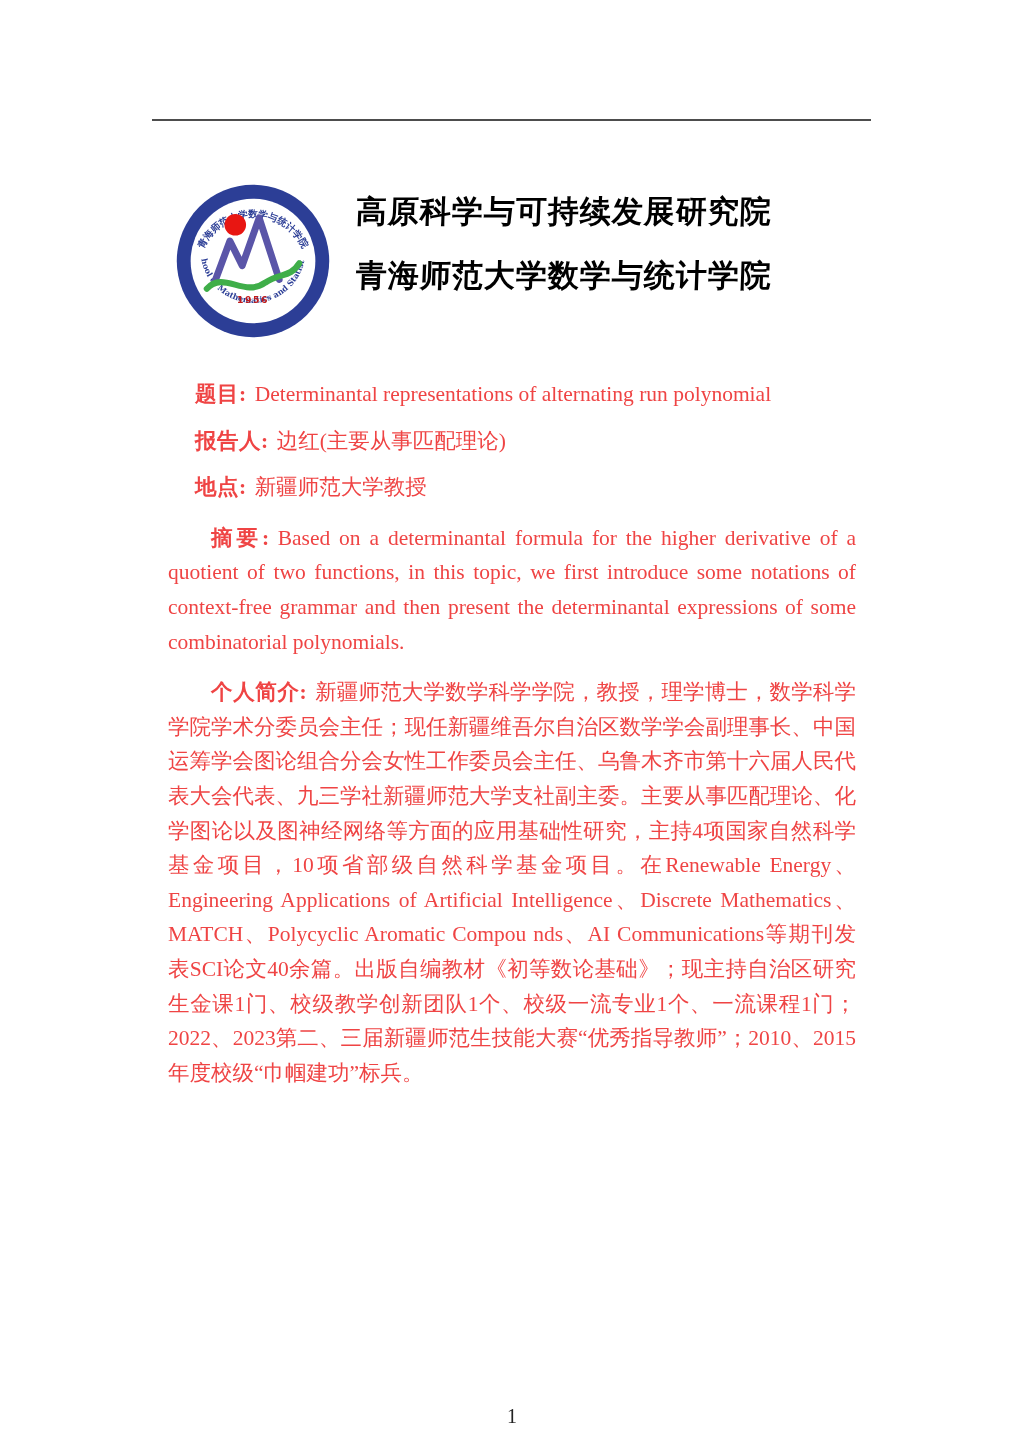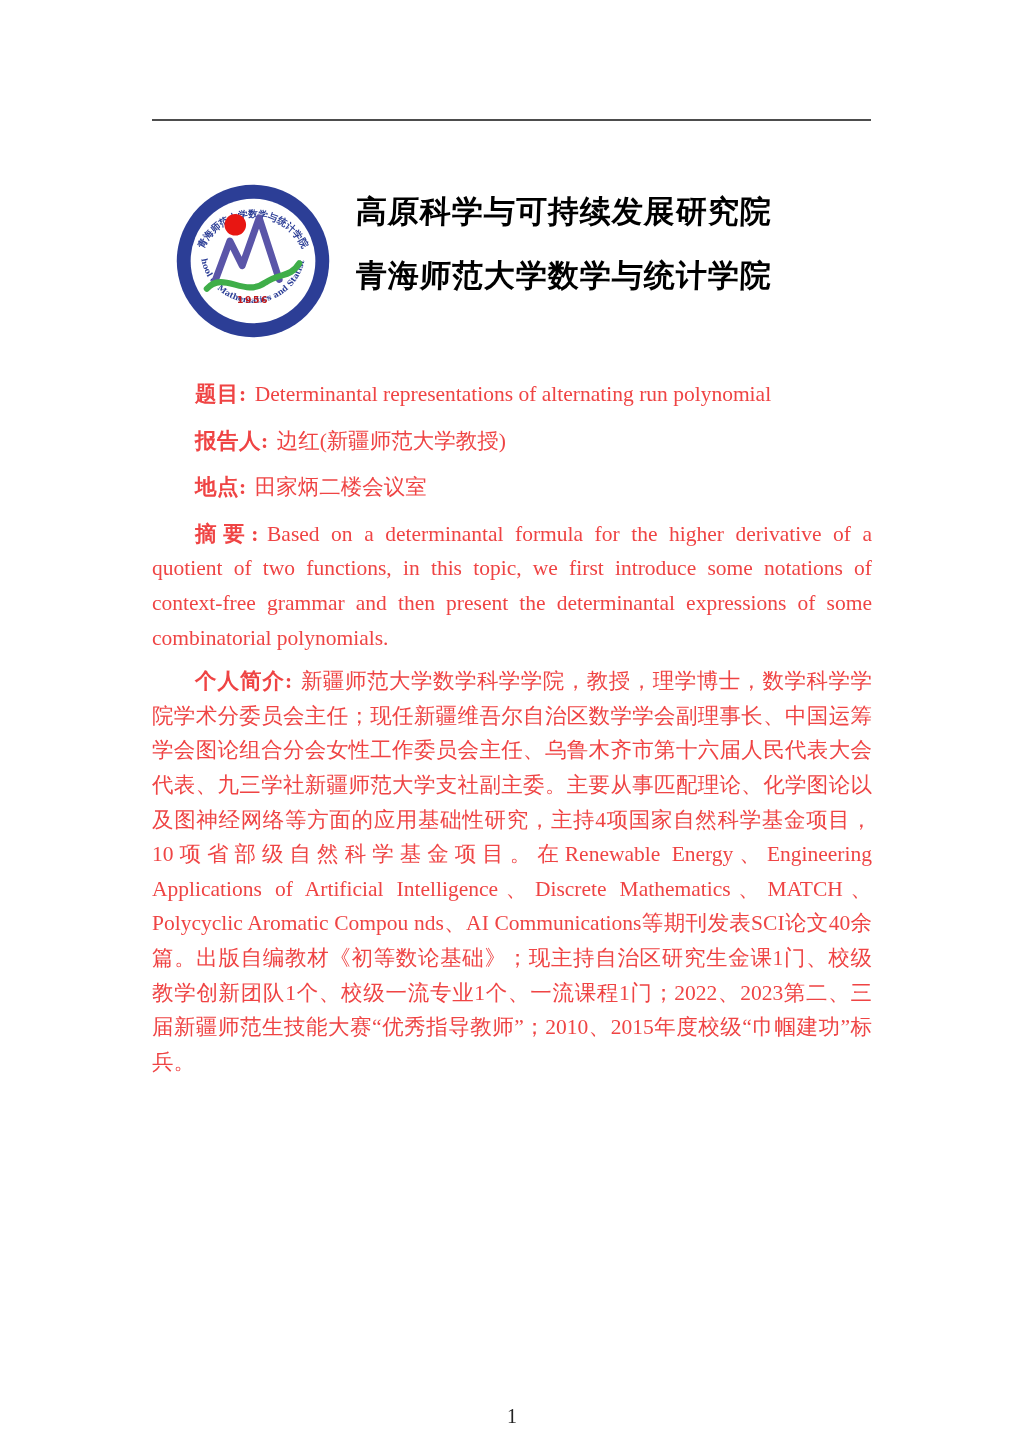--- a/index.html
+++ b/index.html
@@ -59,21 +59,21 @@
     position: absolute;
     left: 152px;
     top: 377px;
     width: 720px;
     font-size: 21.5px;
     line-height: 34.6px;
     text-align: justify;
     color: #ef4444;
   }
   .field { text-indent: 43px; margin: 0 0 12px 0; }
-  .para  { text-indent: 43px; margin: 0; }
+  .para  { text-indent: 43px; margin: 16px; }
   .para-abstract { margin-bottom: 9px; }
   .lbl { font-weight: 700; margin-right: 8px; letter-spacing: 0.5px; }
 
   .page-number {
     position: absolute;
     left: 0;
     right: 0;
     top: 1405px;
     text-align: center;
     font-size: 20px;
@@ -113,26 +113,26 @@
     <div class="callig-line">青海师范大学数学与统计学院</div>
   </div>
 
   <div class="content">
 
     <p class="field">
       <span class="lbl">题目:</span><span>Determinantal representations of alternating run polynomial</span>
     </p>
 
     <p class="field">
-      <span class="lbl">报告人:</span><span>边红(新疆师范大学教授)</span>
+      <span class="lbl">报告人:</span><span>边红(主要从事匹配理论)</span>
     </p>
 
 
     <p class="field">
-      <span class="lbl">地点:</span><span>田家炳二楼会议室</span>
+      <span class="lbl">地点:</span><span>新疆师范大学教授</span>
     </p>
 
     <p class="para para-abstract">
       <span class="lbl">摘要:</span><span>Based on a determinantal formula for the higher derivative of a quotient of two functions, in this topic, we first introduce some notations of context-free grammar and then present the determinantal expressions of some combinatorial polynomials.</span>
     </p>
 
     <p class="para">
       <span class="lbl">个人简介:</span><span>新疆师范大学数学科学学院，教授，理学博士，数学科学学院学术分委员会主任；现任新疆维吾尔自治区数学学会副理事长、中国运筹学会图论组合分会女性工作委员会主任、乌鲁木齐市第十六届人民代表大会代表、九三学社新疆师范大学支社副主委。主要从事匹配理论、化学图论以及图神经网络等方面的应用基础性研究，主持4项国家自然科学基金项目，10项省部级自然科学基金项目。在Renewable Energy、Engineering Applications of Artificial Intelligence、Discrete Mathematics、MATCH、Polycyclic Aromatic Compou nds、AI Communications等期刊发表SCI论文40余篇。出版自编教材《初等数论基础》；现主持自治区研究生金课1门、校级教学创新团队1个、校级一流专业1个、一流课程1门；2022、2023第二、三届新疆师范生技能大赛“优秀指导教师”；2010、2015年度校级“巾帼建功”标兵。</span>
     </p>
 

